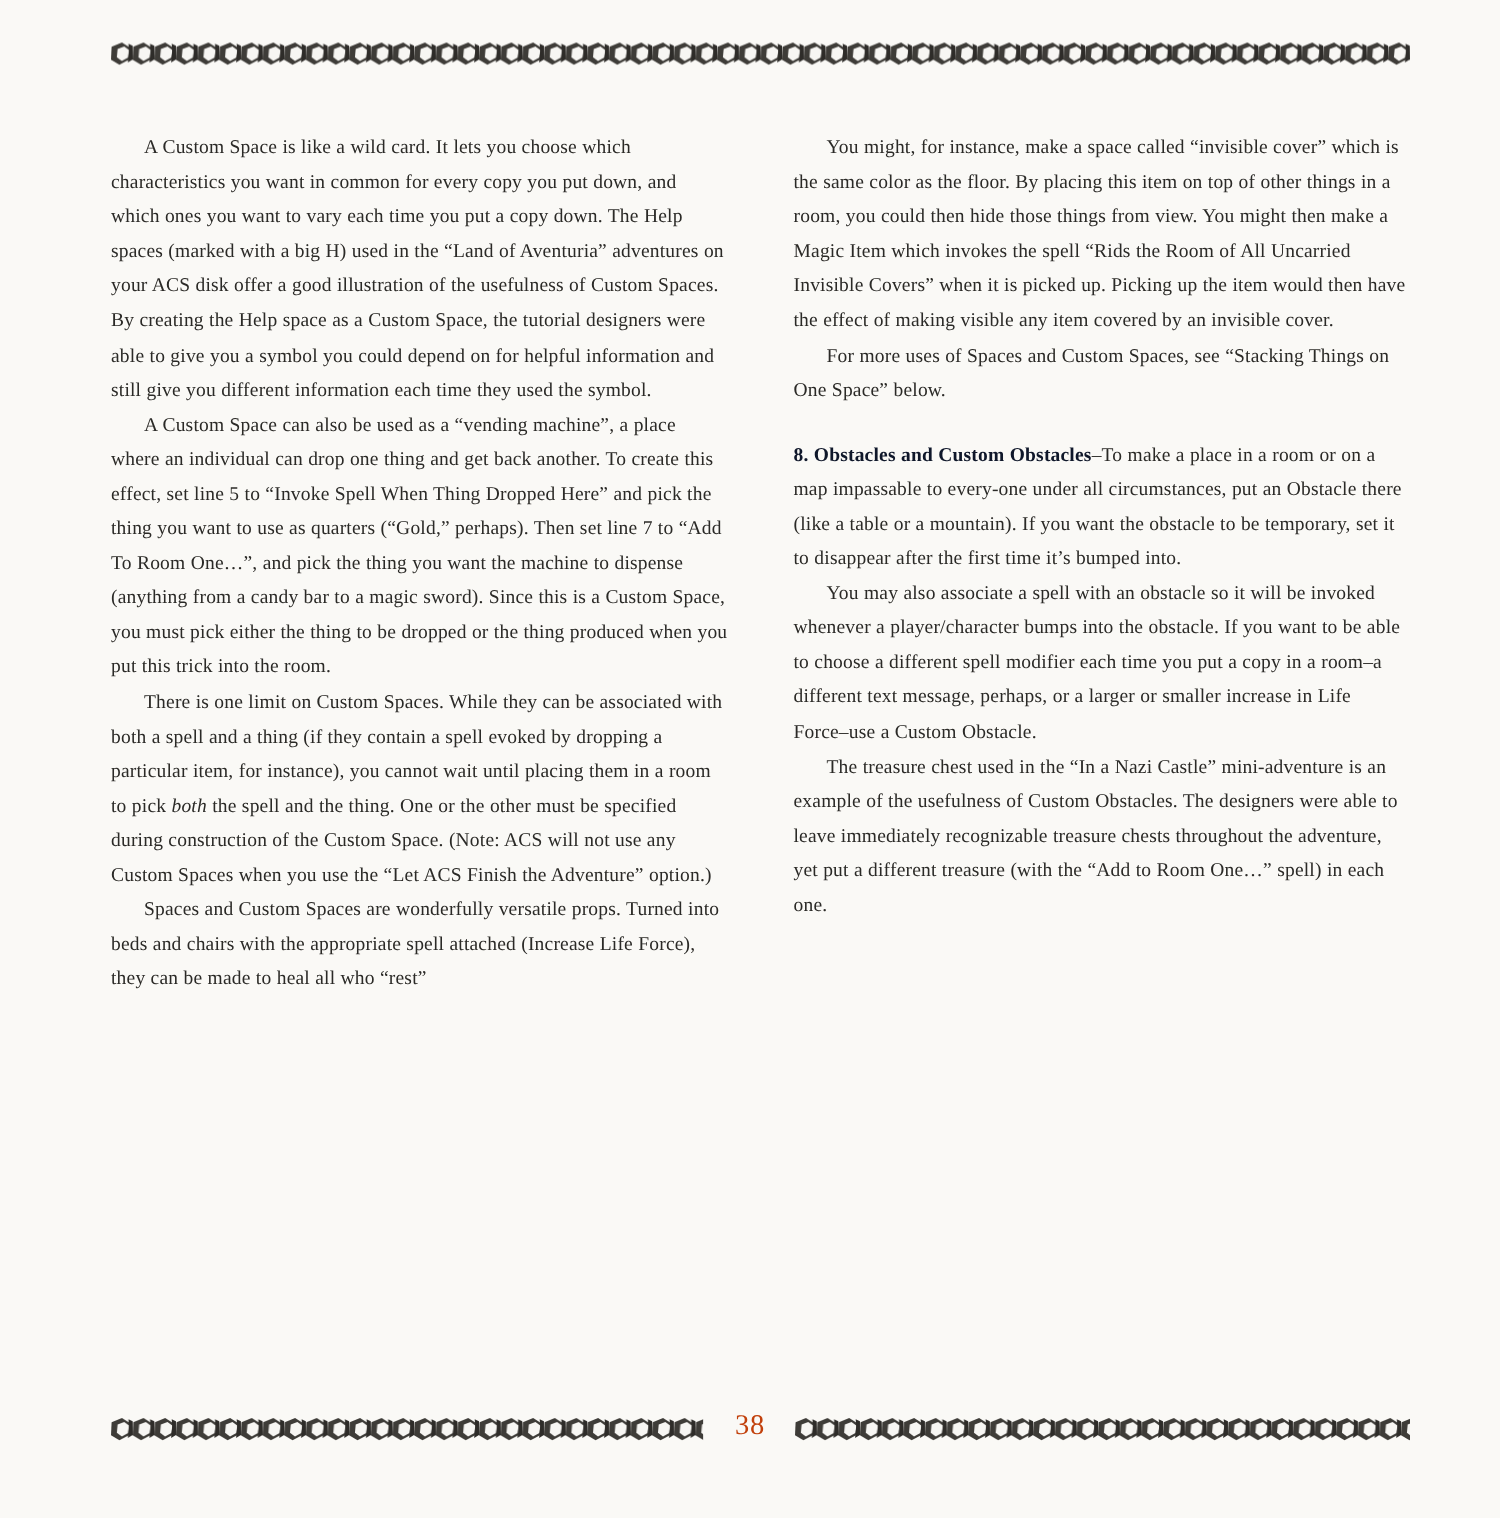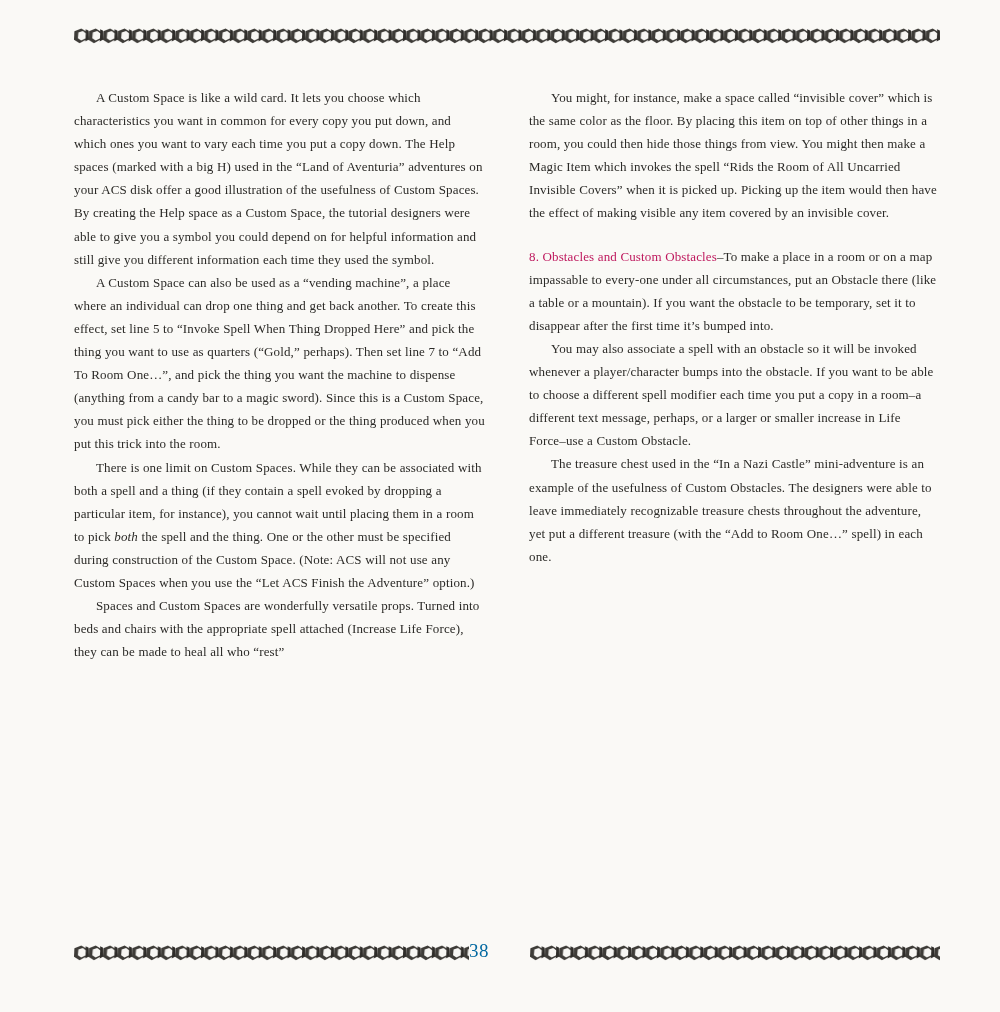--- a/index.html
+++ b/index.html
@@ -52,24 +52,24 @@
     width: 100%;
     height: 18px;
   }
 
   
   .page-number {
     position: absolute;
     top: 940px;
     left: 469px;
     width: 62px;
-    text-align: left;
+    text-align: center;
     font-family: "Liberation Serif", "DejaVu Serif", serif;
     font-size: 19px;
-    color: #0369a1;
+    color: #c2410c;
     letter-spacing: 0.5px;
   }
 
   
   .columns {
     position: absolute;
     left: 74px;
     top: 86px;
     width: 866px;
     height: 820px;
@@ -91,22 +91,22 @@
     letter-spacing: 0.01em;
     word-spacing: 0.01em;
   }
   p.para + p.para {
   }
   p.para.section-head {
     margin-top: 20px;
     text-indent: 0;
   }
   .section-head .head-label {
-    font-weight: normal;
-    color: #be185d;
+    font-weight: bold;
+    color: #0f172a;
   }
   .ital {
     font-style: italic;
   }
 </style>
 </head>
 <body>
 
 <div class="page">
 
@@ -137,20 +137,21 @@
 
       <p class="para">Spaces and Custom Spaces are wonderfully versatile props. Turned into beds and chairs with the appropriate spell attached (Increase Life Force), they can be made to heal all who “rest”</p>
 
     </div>
 
     <div class="column">
 
 
       <p class="para">You might, for instance, make a space called “invisible cover” which is the same color as the floor. By placing this item on top of other things in a room, you could then hide those things from view. You might then make a Magic Item which invokes the spell “Rids the Room of All Uncarried Invisible Covers” when it is picked up. Picking up the item would then have the effect of making visible any item covered by an invisible cover.</p>
 
+      <p class="para">For more uses of Spaces and Custom Spaces, see “Stacking Things on One Space” below.</p>
 
       <p class="para section-head">
         <span class="head-label">8. Obstacles and Custom Obstacles</span><span>–To make a place in a room or on a map impassable to every-one under all circumstances, put an Obstacle there (like a table or a mountain). If you want the obstacle to be temporary, set it to disappear after the first time it’s bumped into.</span>
       </p>
 
       <p class="para">You may also associate a spell with an obstacle so it will be invoked whenever a player/character bumps into the obstacle. If you want to be able to choose a different spell modifier each time you put a copy in a room–a different text message, perhaps, or a larger or smaller increase in Life Force–use a Custom Obstacle.</p>
 
       <p class="para">The treasure chest used in the “In a Nazi Castle” mini-adventure is an example of the usefulness of Custom Obstacles. The designers were able to leave immediately recognizable treasure chests throughout the adventure, yet put a different treasure (with the “Add to Room One…” spell) in each one.</p>
 
     </div>

